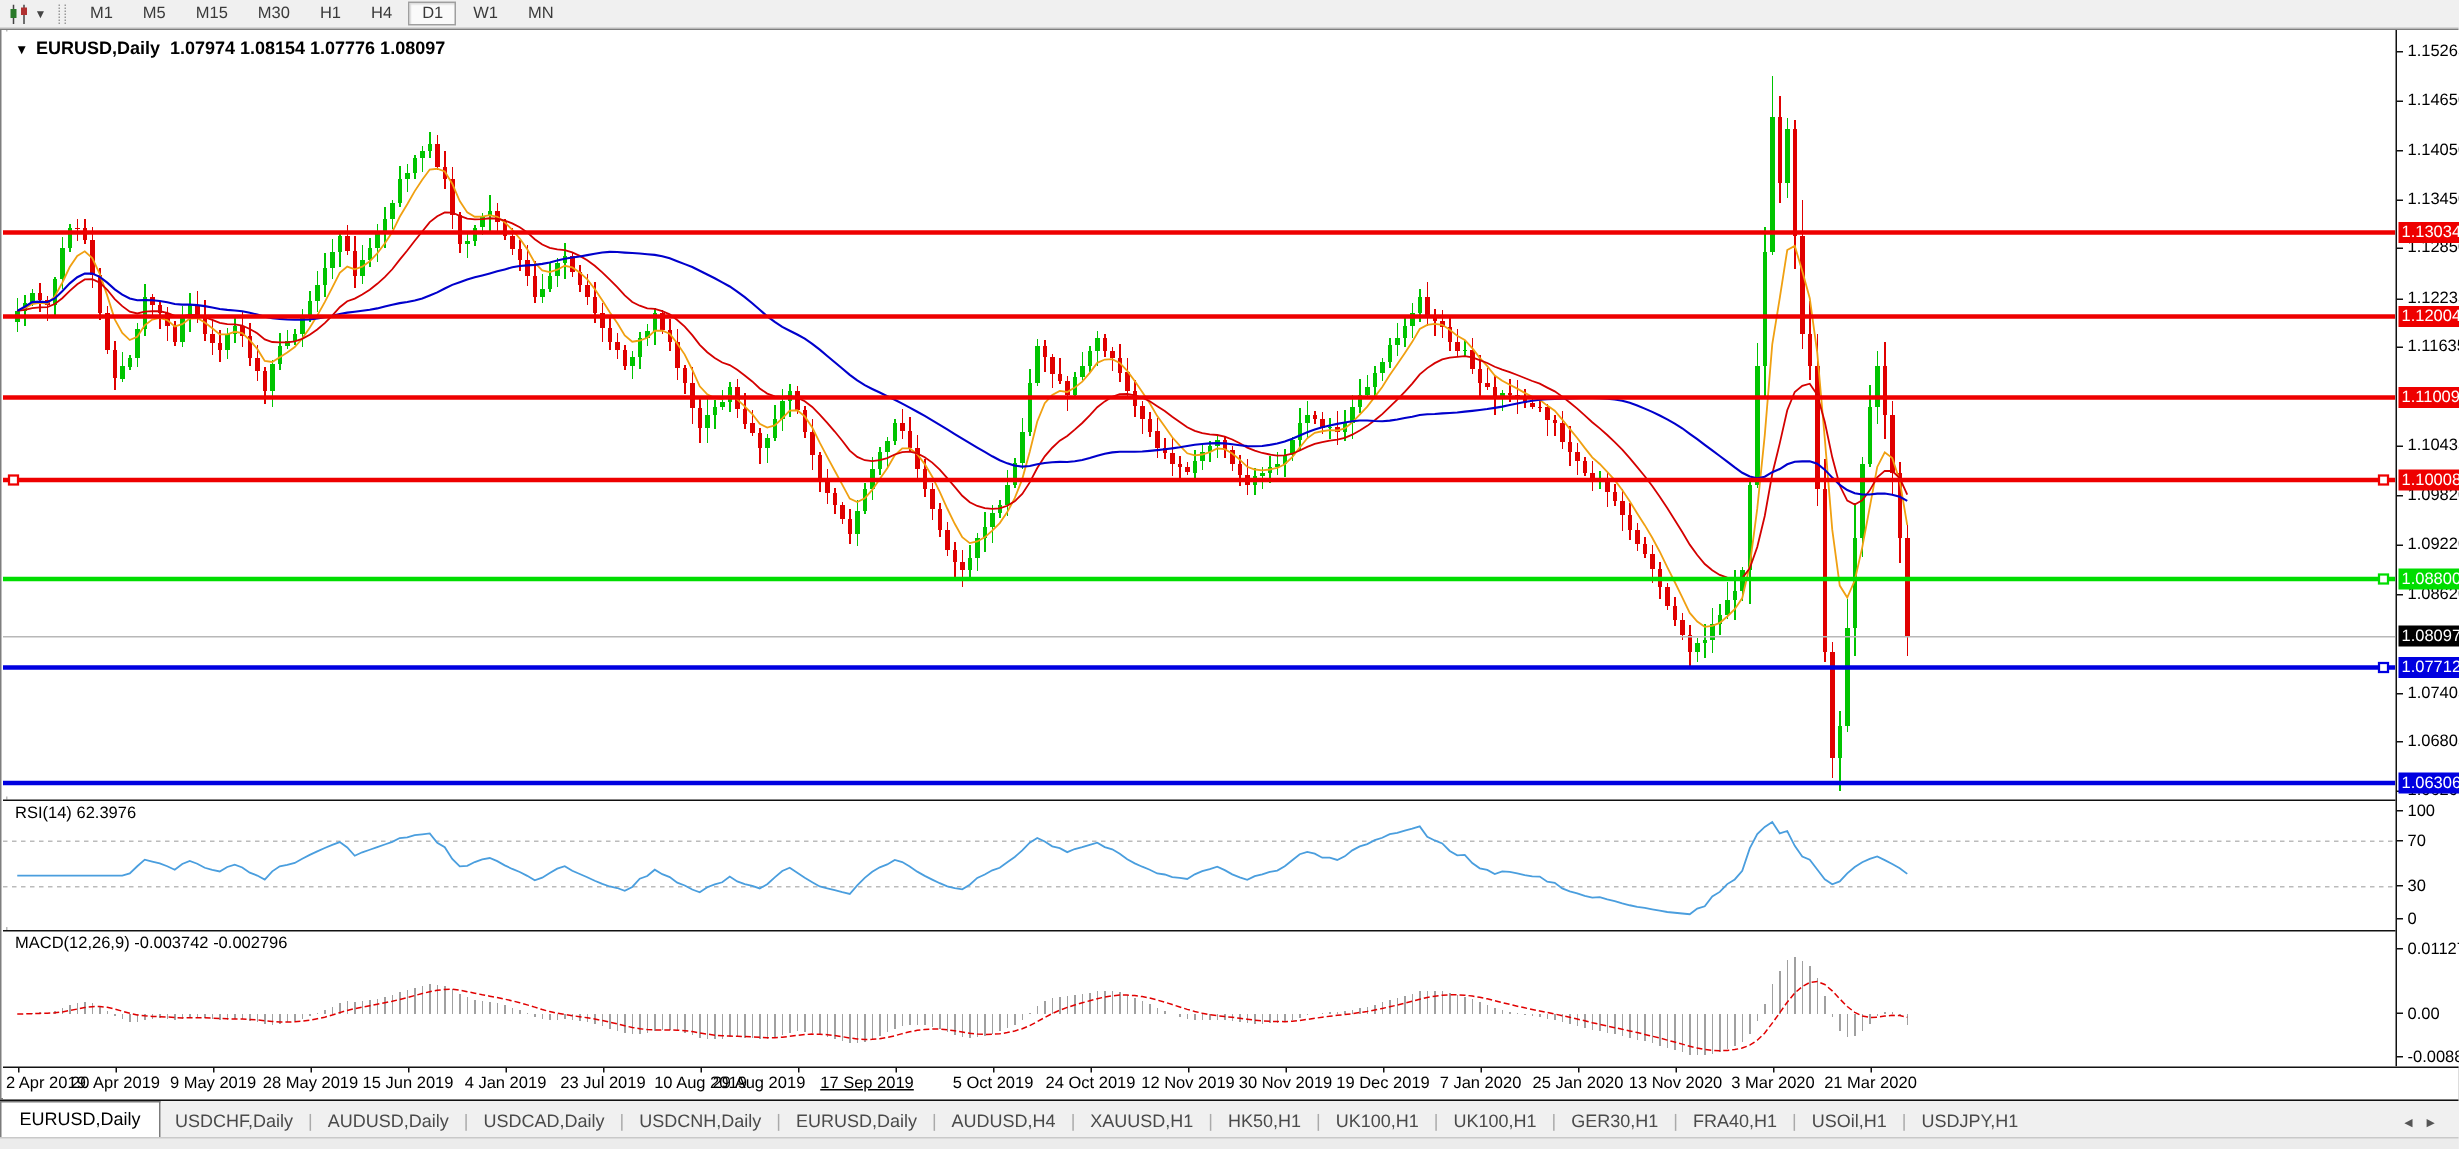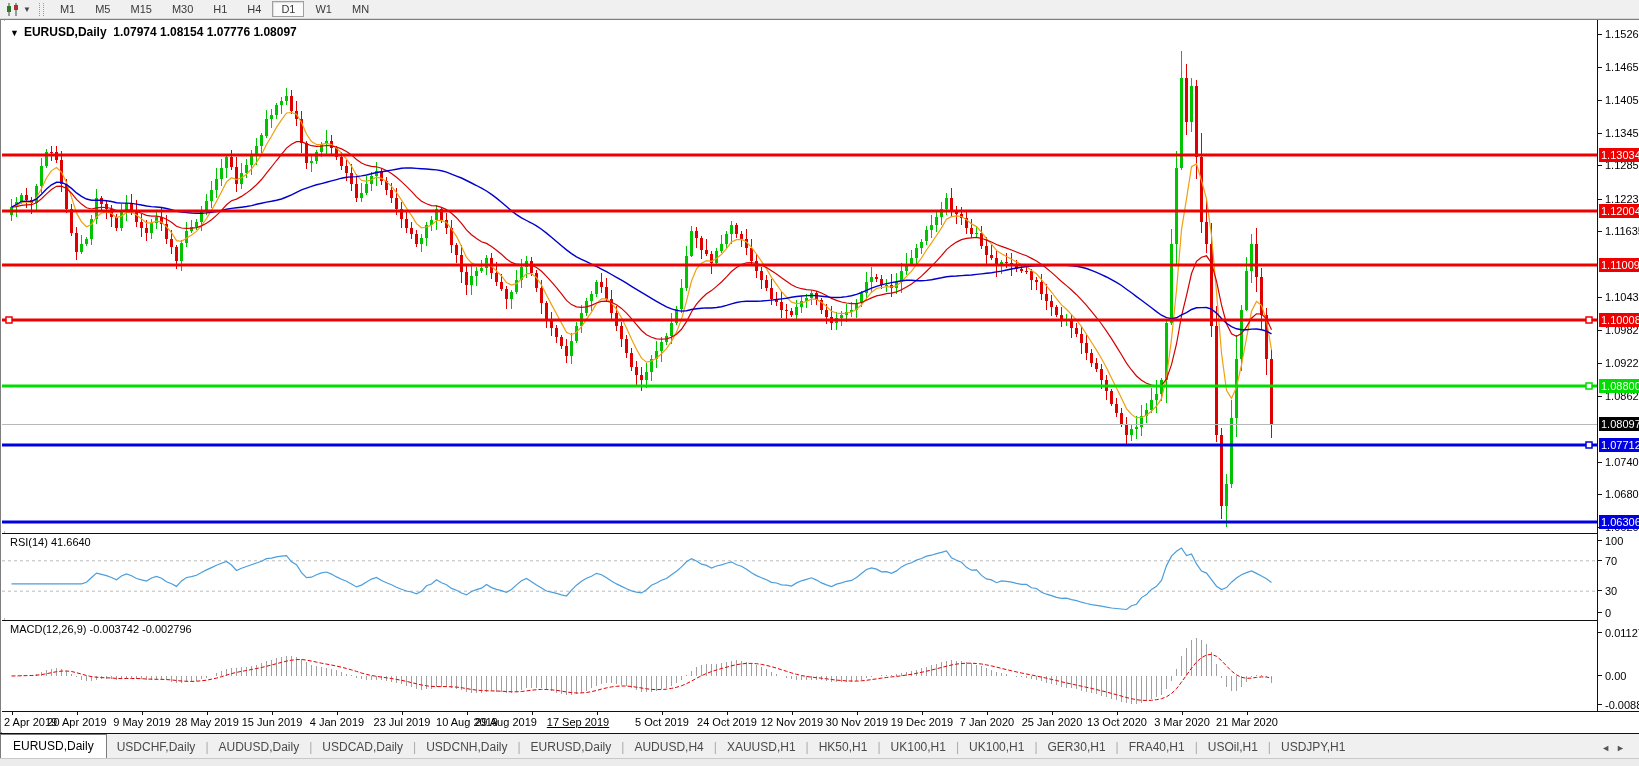--- a/index.html
+++ b/index.html
@@ -595,21 +595,21 @@
     </div>
   </div>
 
   <div id="pane-rsi">
     <svg id="rsi-svg" width="1595" height="84" viewBox="0 0 1595 84">
         <line x1="0" y1="26.8" x2="1595" y2="26.8" stroke="#bbbbbb" stroke-width="1" stroke-dasharray="3 3"></line>
         <line x1="0" y1="57.2" x2="1595" y2="57.2" stroke="#bbbbbb" stroke-width="1" stroke-dasharray="3 3"></line>
         <polyline points="9.5,49.8 14.5,49.8 19.5,49.8 24.5,49.8 29.5,49.8 34.5,49.8 39.5,49.8 44.5,49.8 49.5,49.8 54.5,49.8 59.5,49.8 64.5,49.8 69.5,49.8 74.5,49.8 79.5,49.8 84.5,48.3 89.5,43.5 94.5,39.1 99.5,40.4 104.5,41.6 109.5,43.5 114.5,45.8 119.5,42.0 124.5,40.0 129.5,41.8 134.5,44.5 139.5,45.9 144.5,47.0 149.5,44.0 154.5,42.4 159.5,44.3 164.5,47.8 169.5,49.7 174.5,52.4 179.5,46.9 184.5,43.5 189.5,42.6 194.5,41.3 199.5,38.5 204.5,35.9 209.5,33.6 214.5,31.3 219.5,29.2 224.5,27.4 229.5,31.0 234.5,36.5 239.5,34.2 244.5,32.5 249.5,30.7 254.5,29.0 259.5,27.2 264.5,24.7 269.5,24.2 274.5,22.8 279.5,22.2 284.5,21.6 289.5,27.8 294.5,30.8 299.5,38.6 304.5,43.6 309.5,43.2 314.5,40.7 319.5,38.9 324.5,38.0 329.5,40.1 334.5,42.9 339.5,45.3 344.5,47.3 349.5,49.9 354.5,52.9 359.5,51.1 364.5,48.0 369.5,45.1 374.5,43.5 379.5,46.5 384.5,48.7 389.5,50.8 394.5,53.2 399.5,55.3 404.5,57.0 409.5,58.0 414.5,59.9 419.5,57.3 424.5,51.8 429.5,50.0 434.5,45.8 439.5,48.8 444.5,50.7 449.5,54.4 454.5,56.3 459.5,59.0 464.5,60.9 469.5,57.5 474.5,55.6 479.5,54.2 484.5,50.4 489.5,53.6 494.5,55.4 499.5,56.6 504.5,58.3 509.5,55.5 514.5,50.9 519.5,46.7 524.5,44.5 529.5,47.8 534.5,51.1 539.5,54.1 544.5,57.0 549.5,58.2 554.5,59.4 559.5,60.8 564.5,62.0 569.5,56.2 574.5,51.2 579.5,47.2 584.5,44.2 589.5,42.3 594.5,39.3 599.5,40.7 604.5,43.7 609.5,47.1 614.5,49.9 619.5,52.4 624.5,54.8 629.5,56.9 634.5,58.1 639.5,58.9 644.5,55.8 649.5,51.3 654.5,49.0 659.5,46.2 664.5,44.5 669.5,40.8 674.5,37.3 679.5,32.9 684.5,27.8 689.5,24.7 694.5,27.0 699.5,30.2 704.5,31.4 709.5,34.1 714.5,32.0 719.5,30.8 724.5,29.2 729.5,27.8 734.5,30.7 739.5,32.2 744.5,35.2 749.5,38.8 754.5,41.6 759.5,43.8 764.5,45.8 769.5,48.3 774.5,49.0 779.5,50.8 784.5,51.2 789.5,52.0 794.5,48.9 799.5,46.8 804.5,45.4 809.5,43.8 814.5,46.1 819.5,48.9 824.5,50.9 829.5,52.6 834.5,50.1 839.5,48.9 844.5,47.3 849.5,46.4 854.5,43.5 859.5,39.5 864.5,35.5 869.5,33.9 874.5,35.1 879.5,37.8 884.5,37.7 889.5,39.3 894.5,36.9 899.5,32.9 904.5,30.3 909.5,28.7 914.5,26.1 919.5,24.5 924.5,22.1 929.5,21.2 934.5,19.7 939.5,18.4 944.5,16.9 949.5,23.8 954.5,26.3 959.5,28.3 964.5,33.3 969.5,36.2 974.5,35.9 979.5,41.4 984.5,44.9 989.5,45.9 994.5,48.7 999.5,46.9 1004.5,47.3 1009.5,48.2 1014.5,49.4 1019.5,50.3 1024.5,50.4 1029.5,53.8 1034.5,54.5 1039.5,58.3 1044.5,60.2 1049.5,61.6 1054.5,63.3 1059.5,64.4 1064.5,64.1 1069.5,65.6 1074.5,66.7 1079.5,68.2 1084.5,69.5 1089.5,70.6 1094.5,71.3 1099.5,72.2 1104.5,73.1 1109.5,74.0 1114.5,74.5 1119.5,75.0 1124.5,75.5 1129.5,71.7 1134.5,70.2 1139.5,63.6 1144.5,60.6 1149.5,55.4 1154.5,52.3 1159.5,46.5 1164.5,31.6 1169.5,22.1 1174.5,17.3 1179.5,14.0 1184.5,21.6 1189.5,20.0 1194.5,29.9 1199.5,37.0 1204.5,39.1 1209.5,45.7 1214.5,52.2 1219.5,55.5 1224.5,53.6 1229.5,48.2 1234.5,44.0 1239.5,40.8 1244.5,38.6 1249.5,37.0 1254.5,39.4 1259.5,42.0 1264.5,44.8 1269.5,48.6" fill="none" stroke="#4a9ede" stroke-width="1.2"></polyline>
       </svg>
     <div class="ind-label">
-      <span>RSI(14)</span> <span>41.6640</span>
+      <span>RSI(14)</span> <span>62.3976</span>
     </div>
   </div>
 
   <div id="pane-macd">
     <svg id="macd-svg" width="1595" height="89" viewBox="0 0 1595 89">
         <g shape-rendering="crispEdges">
           <line x1="9.5" y1="55" x2="9.5" y2="55.0" stroke="#a0a0a0" stroke-width="1"></line>
           <line x1="14.5" y1="55" x2="14.5" y2="54.7" stroke="#a0a0a0" stroke-width="1"></line>
           <line x1="19.5" y1="55" x2="19.5" y2="54.1" stroke="#a0a0a0" stroke-width="1"></line>
           <line x1="24.5" y1="55" x2="24.5" y2="53.9" stroke="#a0a0a0" stroke-width="1"></line>
@@ -952,21 +952,21 @@
       <div class="date-label" style="left: 790px; transform: translateX(-50%);">12 Nov 2019</div>
       <div class="date-tick" style="left: 855px;"></div>
       <div class="date-label" style="left: 855px; transform: translateX(-50%); text-align: center;">30 Nov 2019</div>
       <div class="date-tick" style="left: 920px;"></div>
       <div class="date-label" style="left: 920px; transform: translateX(-50%);">19 Dec 2019</div>
       <div class="date-tick" style="left: 985px;"></div>
       <div class="date-label" style="left: 985px; transform: translateX(-50%);">7 Jan 2020</div>
       <div class="date-tick" style="left: 1050px;"></div>
       <div class="date-label" style="left: 1050px; transform: translateX(-50%);">25 Jan 2020</div>
       <div class="date-tick" style="left: 1115px;"></div>
-      <div class="date-label" style="left: 1115px; transform: translateX(-50%);">13 Oct 2020</div>
+      <div class="date-label" style="left: 1115px; transform: translateX(-50%);">13 Nov 2020</div>
       <div class="date-tick" style="left: 1180px;"></div>
       <div class="date-label" style="left: 1180px; transform: translateX(-50%);">3 Mar 2020</div>
       <div class="date-tick" style="left: 1245px;"></div>
       <div class="date-label" style="left: 1245px; transform: translateX(-50%);">21 Mar 2020</div>
     </div>
 </div>
 
 <div id="tab-bar">
   <span id="tabs-holder" style="display:flex;align-items:flex-end;">
       <span class="tab active">EURUSD,Daily</span>

